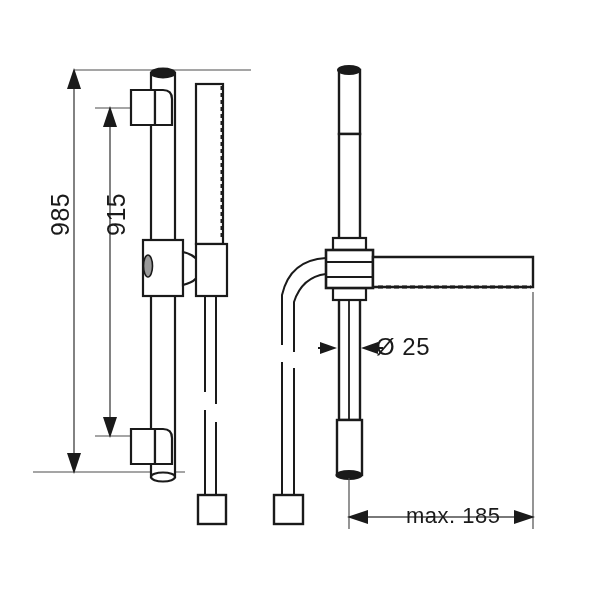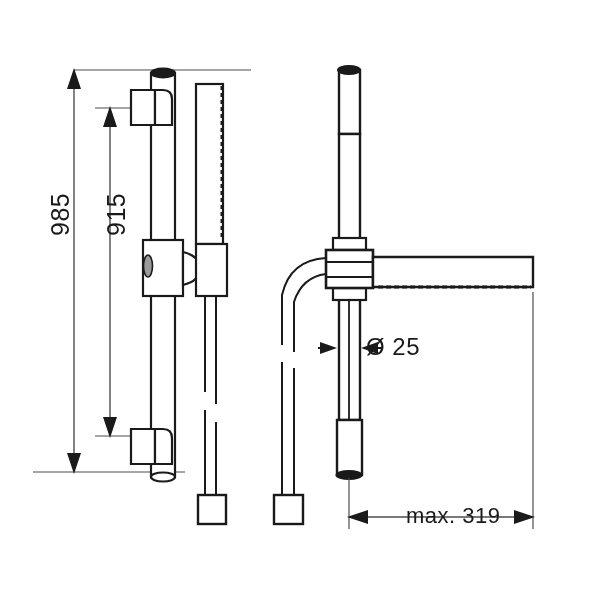--- a/index.html
+++ b/index.html
@@ -20,21 +20,21 @@
     transform:rotate(-90deg);
     transform-origin:left top;
   }
   .vert915{
     left:102px; top:236px;
     font-size:25px;
     transform:rotate(-90deg);
     transform-origin:left top;
   }
   .diaLabel{
-    left:366px; top:333px;
+    left:376px; top:333px;
     font-size:24px;
   }
   .maxLabel{
     left:406px; top:503px;
     font-size:22px;
   }
 </style>
 </head>
 <body>
 
@@ -152,15 +152,15 @@
     </g>
 
   </svg>
 
   <div class="dimlabel vert985">985</div>
 
   <div class="dimlabel vert915">915</div>
 
   <div class="dimlabel diaLabel">Ø 25</div>
 
-  <div class="dimlabel maxLabel">max. 319</div>
+  <div class="dimlabel maxLabel">max. 185</div>
 
 </div>
 
 </body></html>

